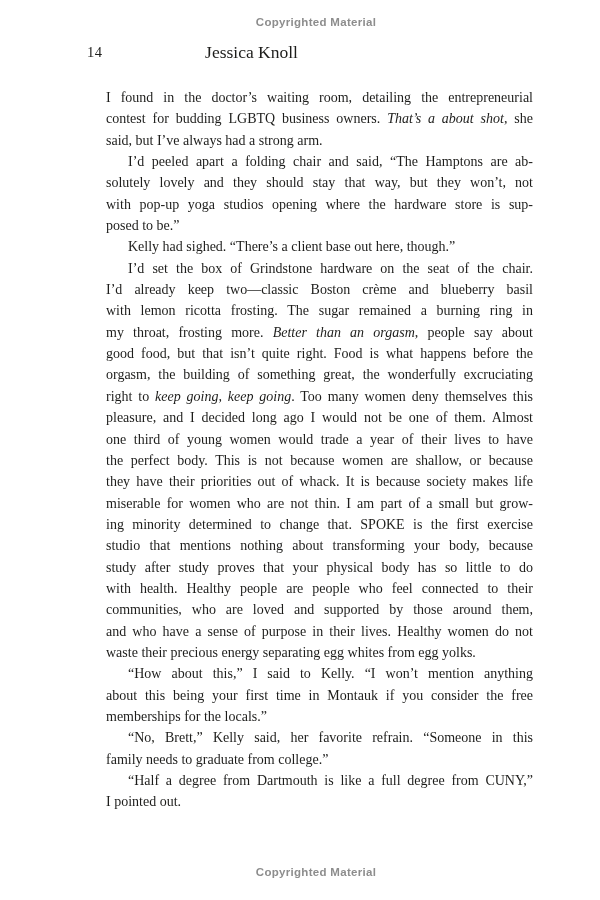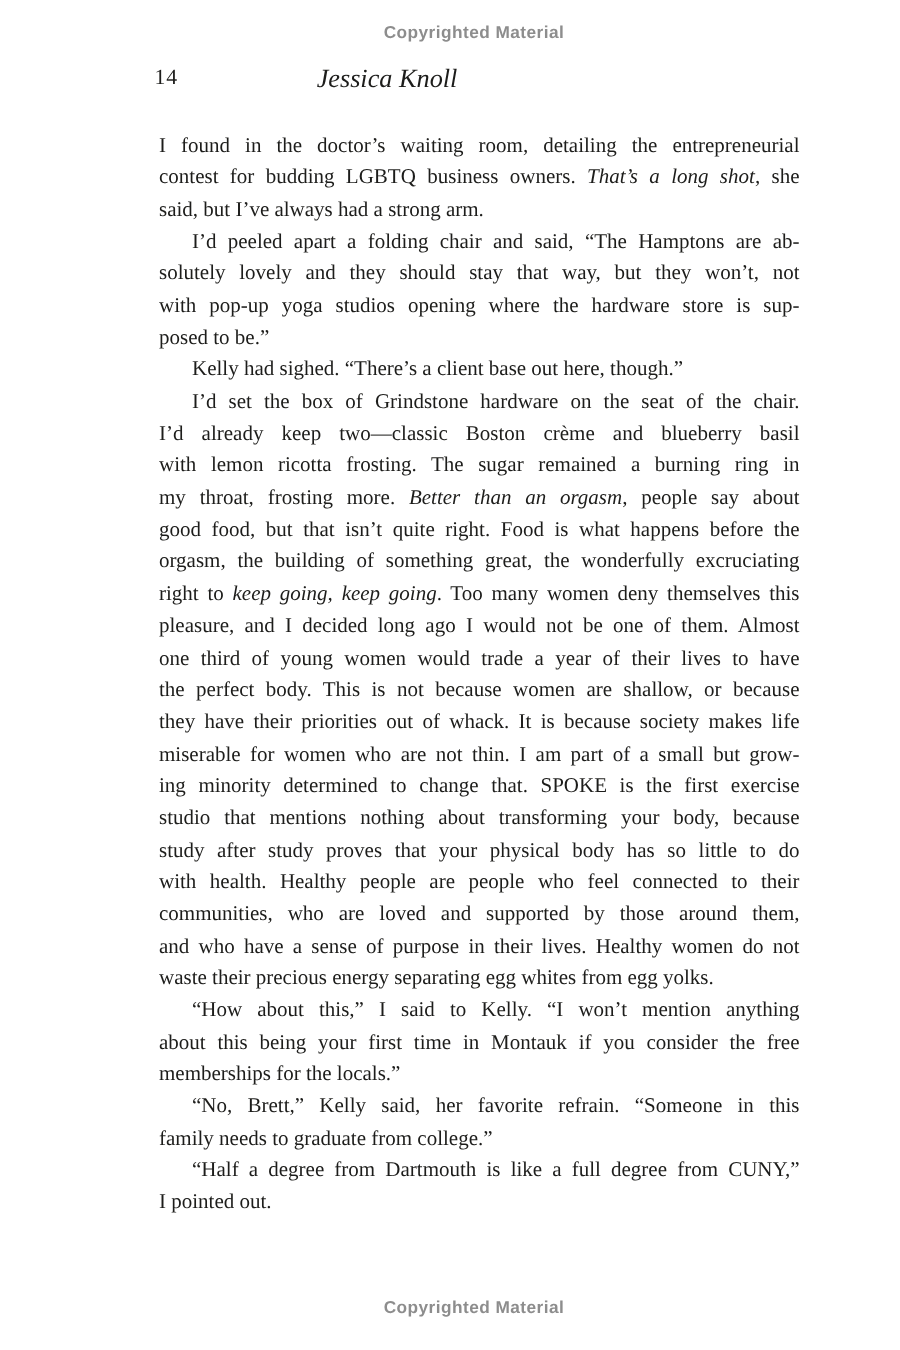--- a/index.html
+++ b/index.html
@@ -21,38 +21,38 @@
     font-weight: bold;
     letter-spacing: 0.3px;
     color: var(--gray, #8d8d8d);
     padding-left: 16px;
   }
   .copyright.top { top: 16px; }
   .copyright.bottom { top: 866px; }
   .pagehead {
     position: absolute;
     top: 42px;
-    left: 16px;
+    left: 0;
     width: 484px;
     height: 24px;
     color: var(--ink, #1d1d1b);
+    padding-left: 19px;
   }
   .pagenum {
     position: absolute;
     left: 87px;
     top: 2px;
     font-size: 14.5px;
     letter-spacing: 0.5px;
   }
   .runhead {
     position: absolute;
     left: 0;
     width: 100%;
     text-align: center;
-    font-style: italic;
     font-size: 17.5px;
   }
   .bodytext {
     position: absolute;
     left: 86px;
     top: 87px;
     width: 427px;
     color: var(--ink, #1d1d1b);
     font-size: 14px;
     line-height: 21.35px;
@@ -74,21 +74,21 @@
 <div class="page">
   <div class="copyright top">Copyrighted Material</div>
 
   <div class="pagehead">
     <span class="pagenum">14</span>
     <span class="runhead">Jessica Knoll</span>
   </div>
 
   <div class="bodytext" id="body-text">
       <div class="line"><span>I found in the doctor’s waiting room, detailing the entrepreneurial</span></div>
-      <div class="line"><span>contest for budding LGBTQ business owners. </span><span class="it">That’s a long shot</span><span>, she</span></div>
+      <div class="line"><span>contest for budding LGBTQ business owners. </span><span class="it">That’s a about shot</span><span>, she</span></div>
       <div class="line last"><span>said, but I’ve always had a strong arm.</span></div>
       <div class="line indent"><span>I’d peeled apart a folding chair and said, “The Hamptons are ab-</span></div>
       <div class="line"><span>solutely lovely and they should stay that way, but they won’t, not</span></div>
       <div class="line"><span>with pop-up yoga studios opening where the hardware store is sup-</span></div>
       <div class="line last"><span>posed to be.”</span></div>
       <div class="line indent last"><span>Kelly had sighed. “There’s a client base out here, though.”</span></div>
       <div class="line indent"><span>I’d set the box of Grindstone hardware on the seat of the chair.</span></div>
       <div class="line"><span>I’d already keep two—classic Boston crème and blueberry basil</span></div>
       <div class="line"><span>with lemon ricotta frosting. The sugar remained a burning ring in</span></div>
       <div class="line"><span>my throat, frosting more. </span><span class="it">Better than an orgasm</span><span>, people say about</span></div>

